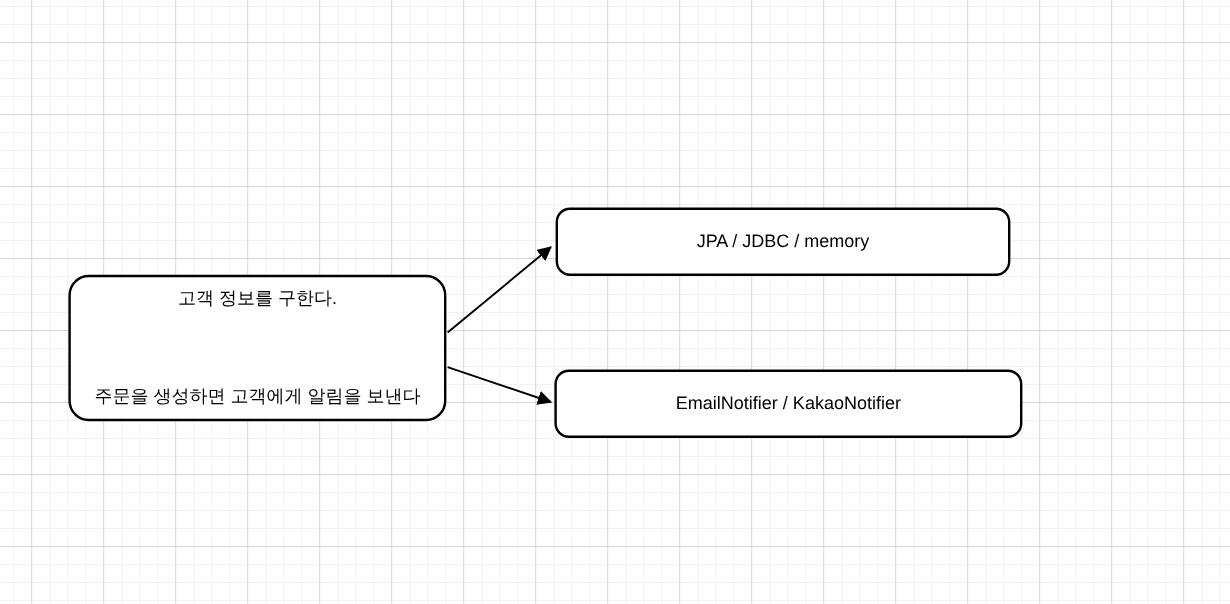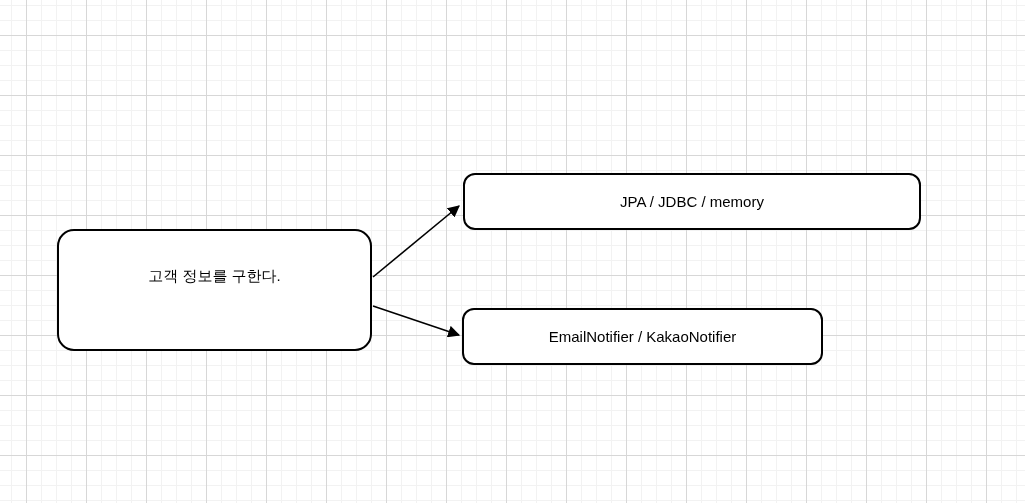--- a/index.html
+++ b/index.html
@@ -50,57 +50,57 @@
     height: 122px;
     border-radius: 17px;
     display: flex;
     flex-direction: column;
     justify-content: space-between;
     align-items: center;
     padding: 8px 2px;
   }
   .node-requirements .req-line {
     white-space: nowrap;
-    margin-top: 27px;
   }
   .node-single {
     display: flex;
     align-items: center;
     justify-content: center;
     border-radius: 12px;
   }
   .node-repository {
     left: 463px;
     top: 173px;
-    width: 458px;
+    width: 379px;
     height: 57px;
   }
   .node-notifier {
     left: 462px;
     top: 308px;
-    width: 361px;
+    width: 390px;
     height: 57px;
   }
 </style>
 </head>
 <body>
 
 <div class="canvas">
 
   <svg class="edges" viewBox="0 0 1025 503" xmlns="http://www.w3.org/2000/svg">
     <defs>
       <marker id="arrowhead" viewBox="0 0 10 10" refX="9" refY="5" markerWidth="7.5" markerHeight="7.5" orient="auto">
         <path d="M 0 0 L 10 5 L 0 10 z" fill="#000000"></path>
       </marker>
     </defs>
     <line x1="373" y1="277" x2="459" y2="206" marker-end="url(#arrowhead)"></line>
     <line x1="373" y1="306" x2="459" y2="335" marker-end="url(#arrowhead)"></line>
   </svg>
 
   <div class="node node-requirements">
     <div class="req-line">고객 정보를 구한다.</div>
+    <div class="req-line">주문을 생성하면 고객에게 알림을 보낸다</div>
   </div>
 
   <div class="node node-single node-repository">JPA / JDBC / memory</div>
 
   <div class="node node-single node-notifier">EmailNotifier / KakaoNotifier</div>
 
 </div>
 
 </body></html>

